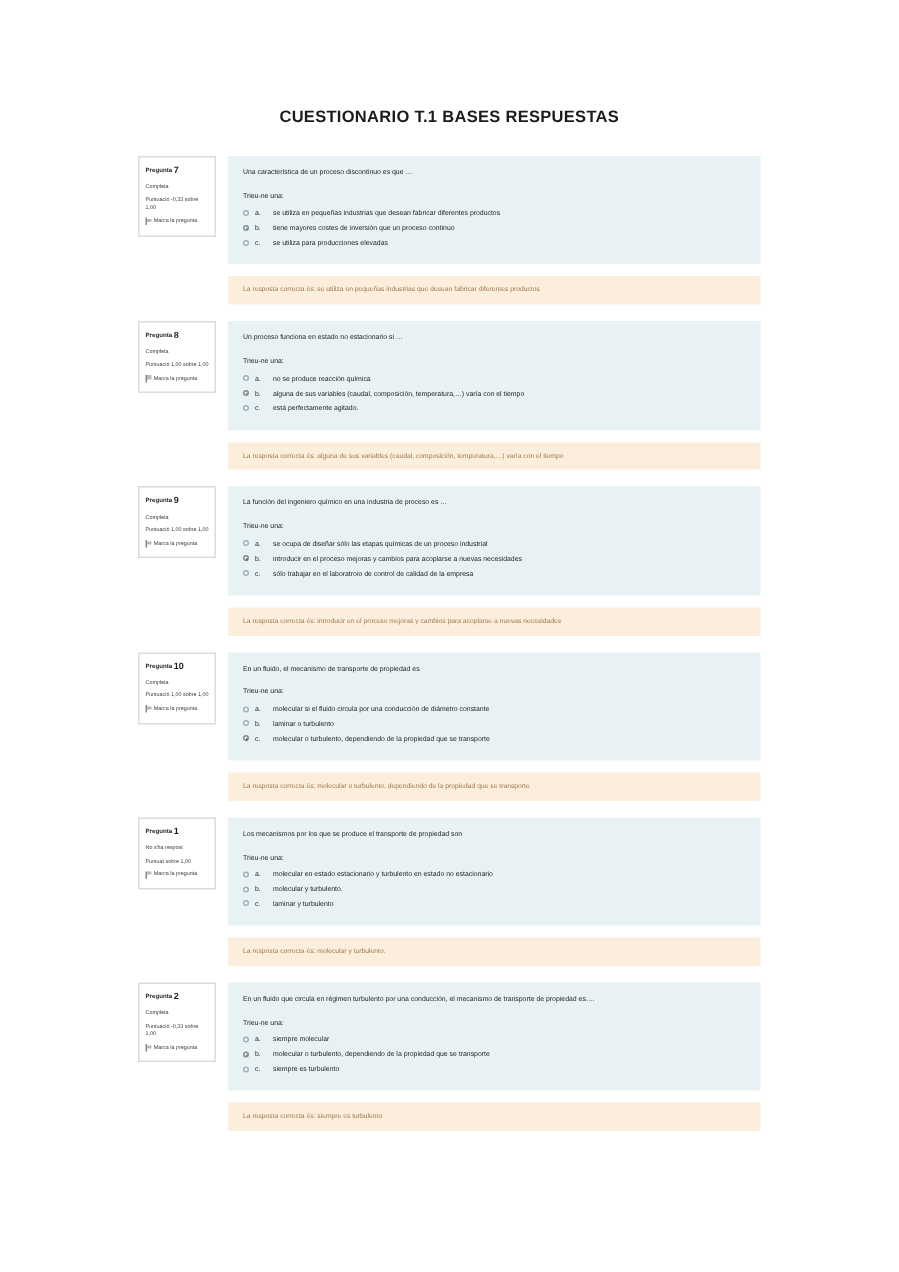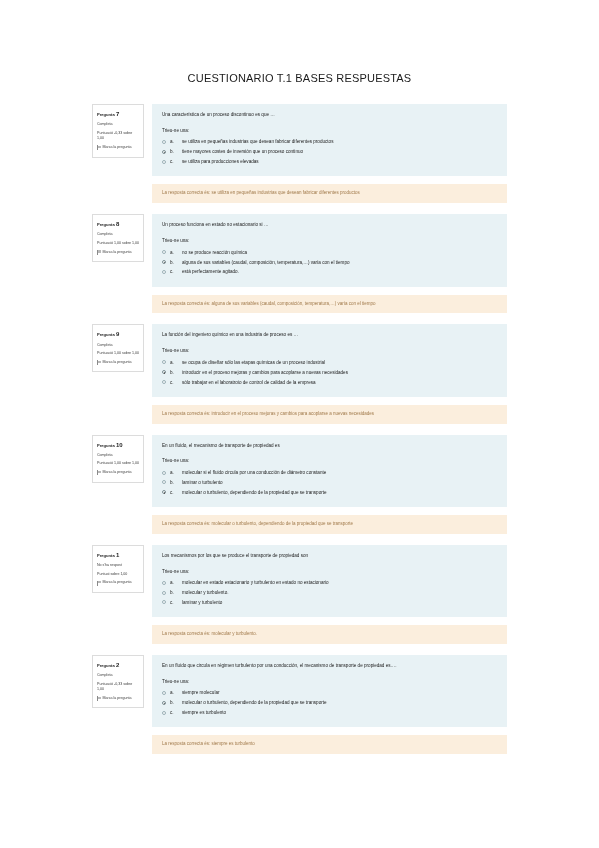--- a/index.html
+++ b/index.html
@@ -17,21 +17,21 @@
   .page {
     position: relative;
     width: 599px;
     height: 848px;
     box-sizing: border-box;
     padding: 0;
   }
   .doc-title {
     text-align: center;
     font-size: 11px;
-    font-weight: normal;
+    font-weight: bold;
     letter-spacing: 0.2px;
     color: #1b1b1b;
     margin: 0;
     padding-top: 72px;
     padding-bottom: 0;
   }
   .quiz {
     margin-top: 20px;
     padding-left: 92px;
     padding-right: 92px;

